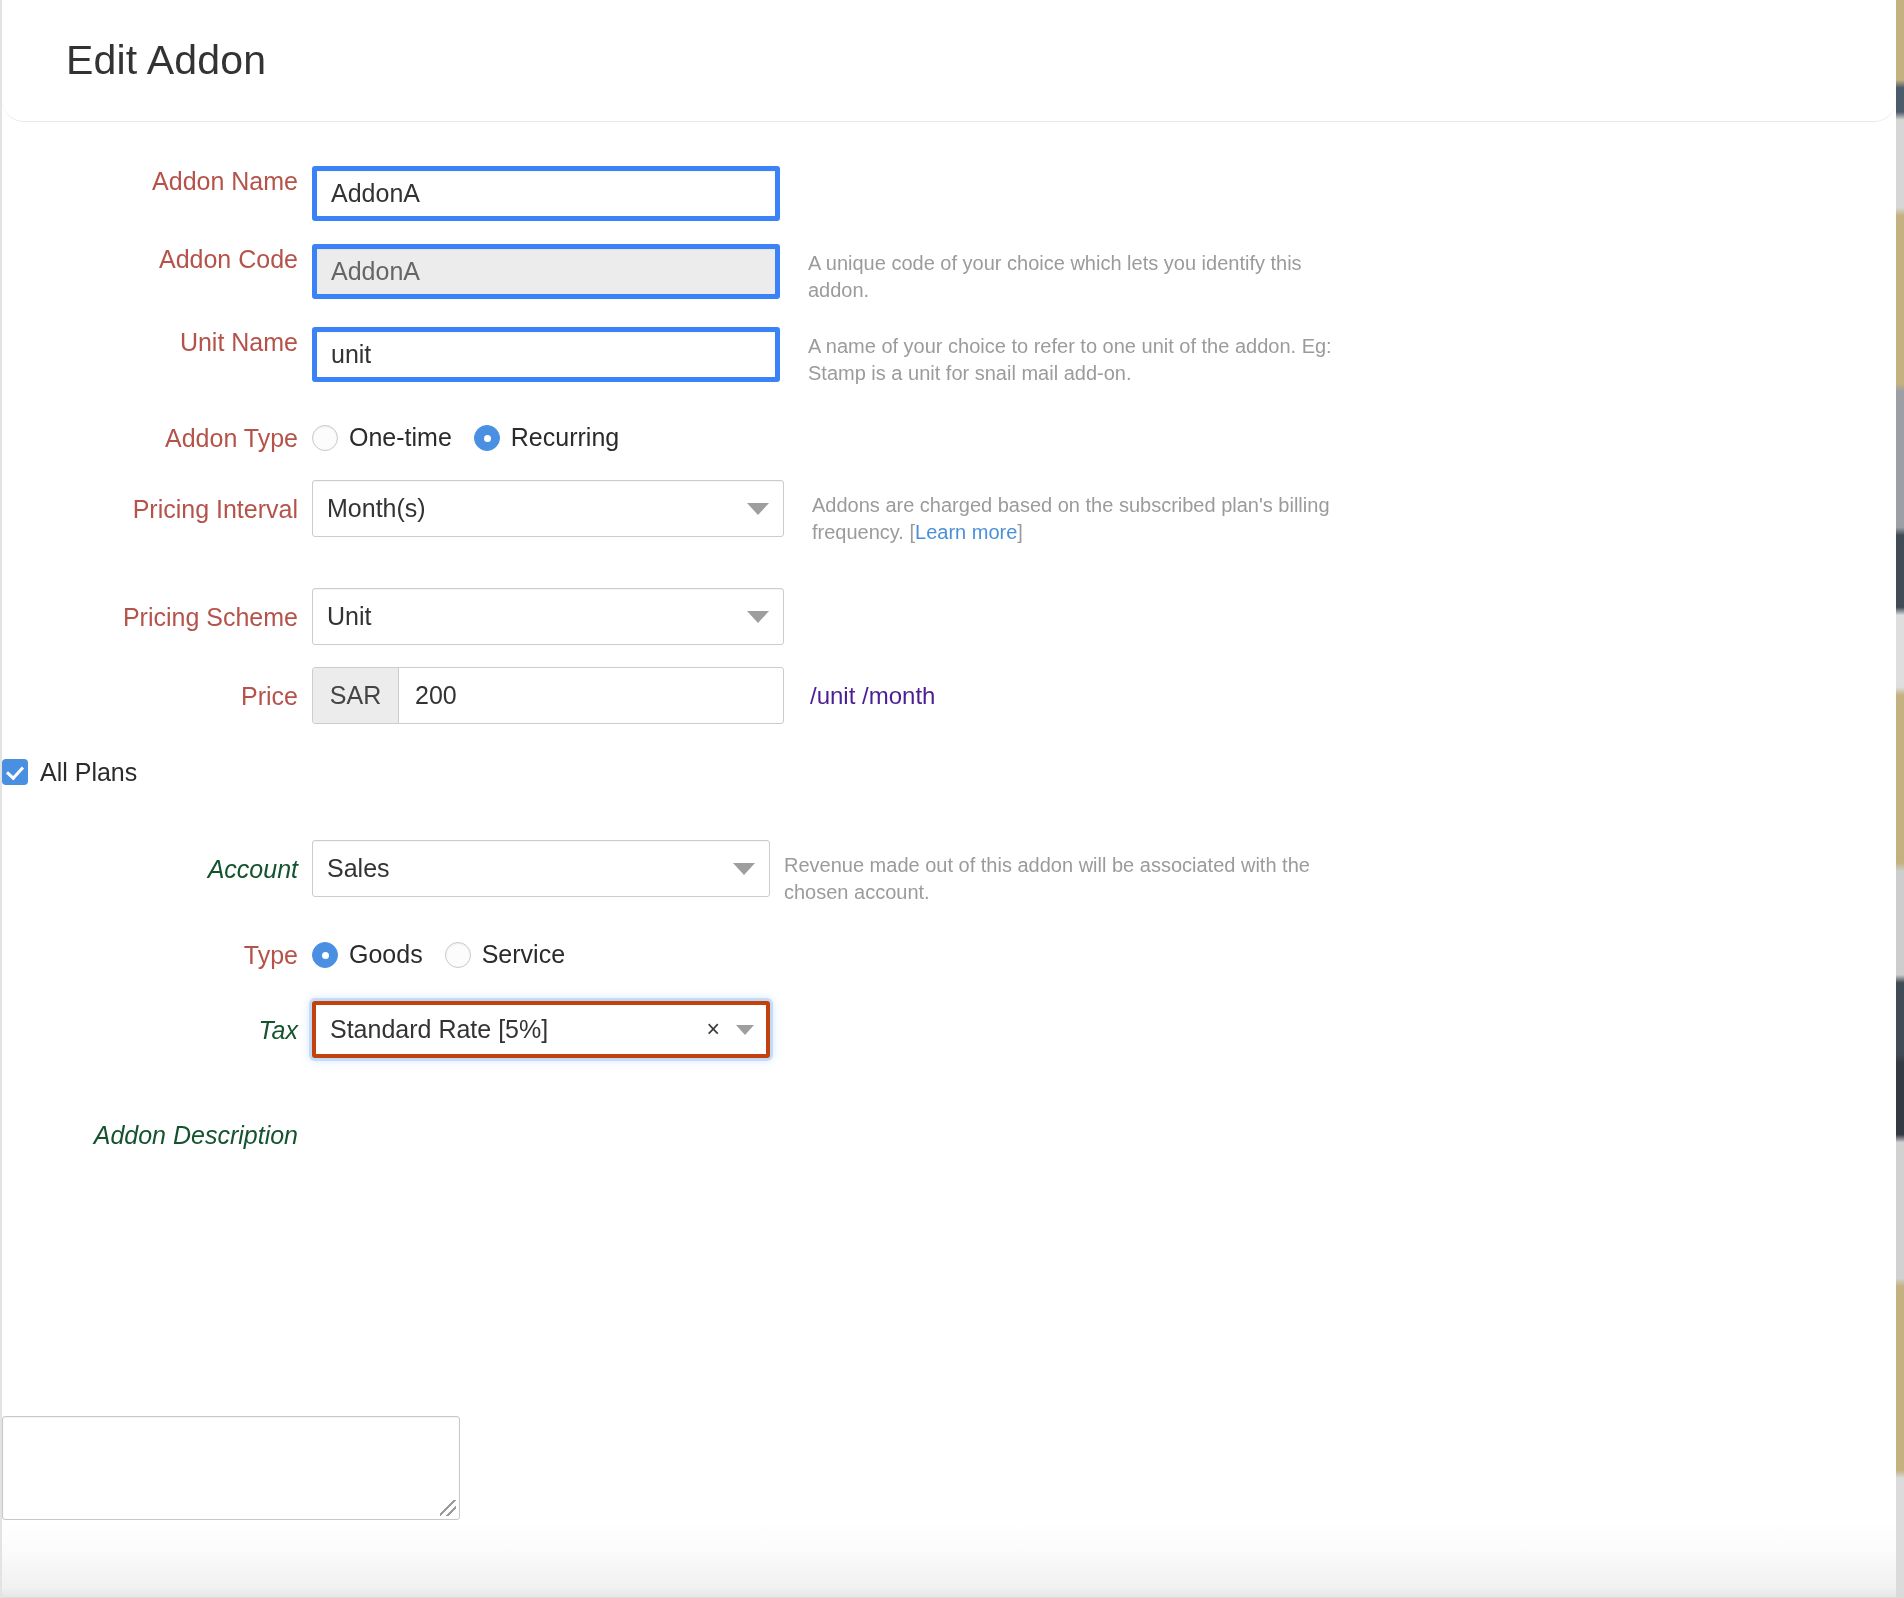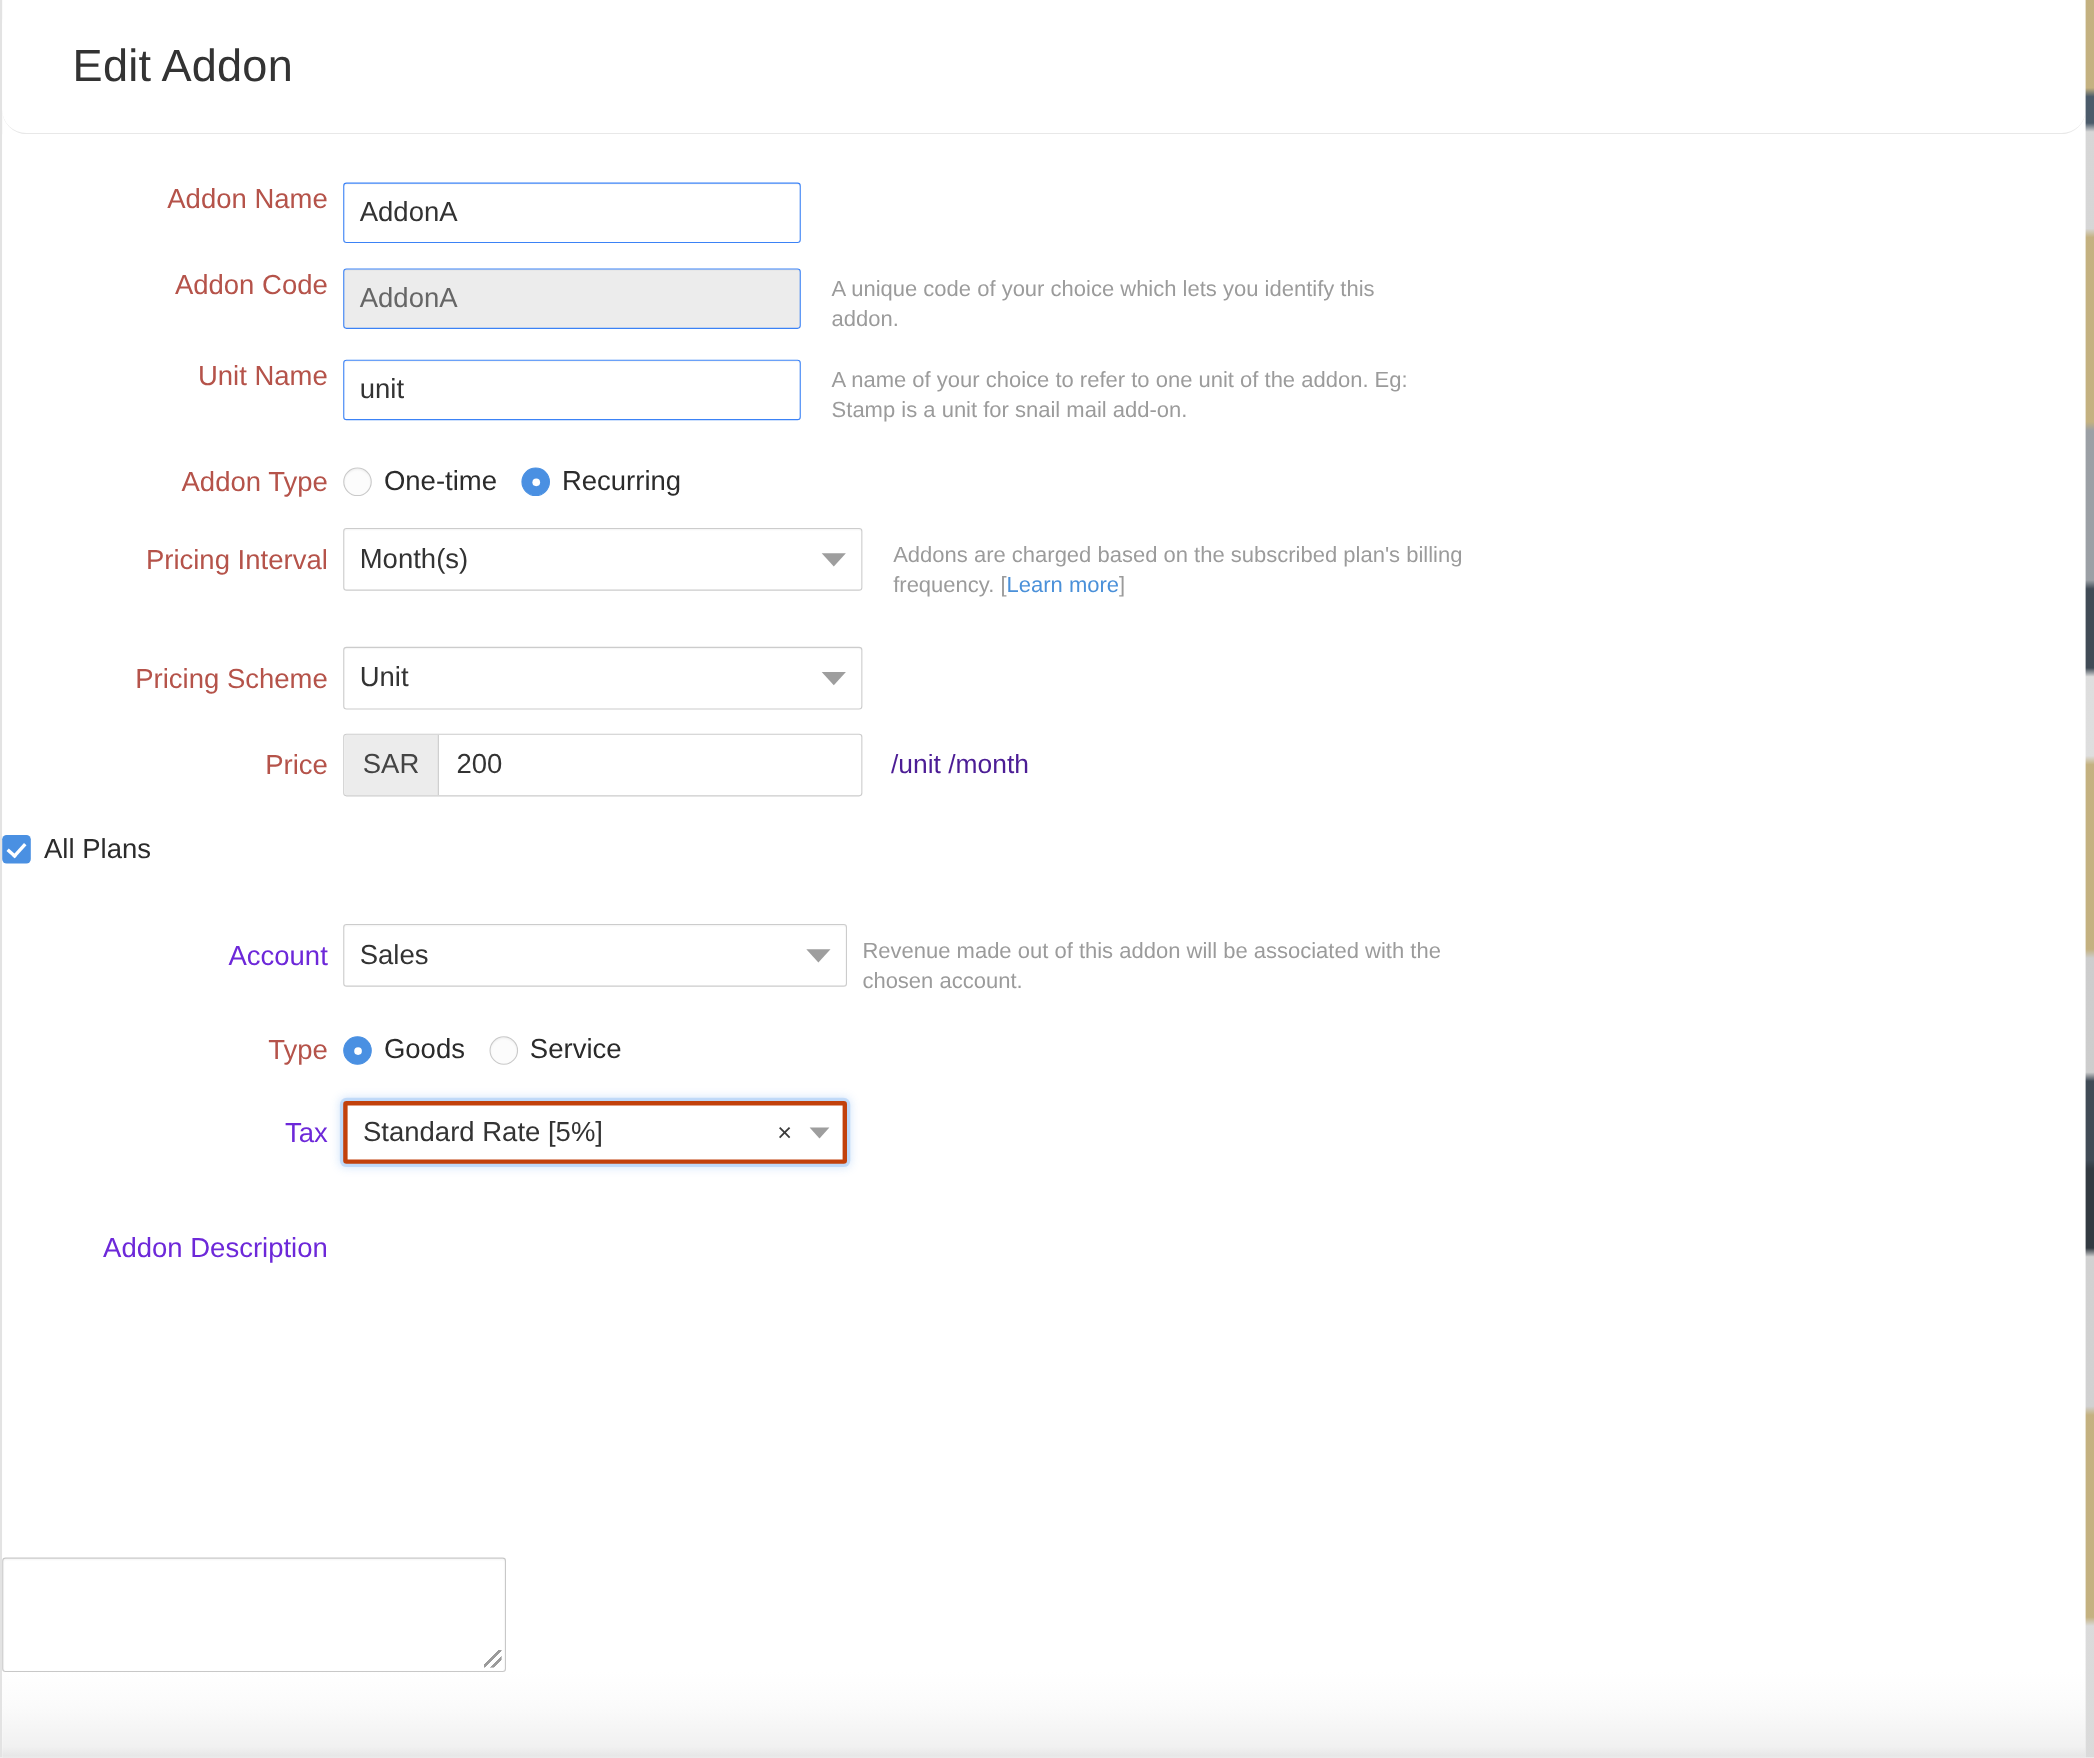--- a/index.html
+++ b/index.html
@@ -86,21 +86,21 @@
   .lbl {
     width: 310px;
     flex: 0 0 310px;
     text-align: right;
     padding-right: 14px;
     font-size: 25px;
     color: #b5534a;
     line-height: 1.25;
     white-space: nowrap;
   }
-  .lbl.dark { color: #6d28d9; }
+  .lbl.dark { color: #14532d; font-style: italic; }
 
   .ctrl {
     flex: 0 0 auto;
     position: relative;
   }
 
   .hint {
     font-size: 20px;
     color: #9b9b9b;
     line-height: 1.35;
@@ -108,23 +108,23 @@
     padding-left: 28px;
     flex: 1 1 auto;
   }
   .hint a {
     color: #4a90d9;
     text-decoration: none;
   }
 
   
   .tbox {
-    width: 416px;
+    width: 468px;
     height: 55px;
-    border: 1px solid #3b82f6;
+    border: 5px solid #3b82f6;
     border-radius: 3px;
     background: #ffffff;
     font-size: 25px;
     color: #333333;
     font-family: "Liberation Sans", sans-serif;
     padding: 0 14px;
     display: flex;
     align-items: center;
     box-shadow: inset 0 1px 1px rgba(0,0,0,.04);
   }

